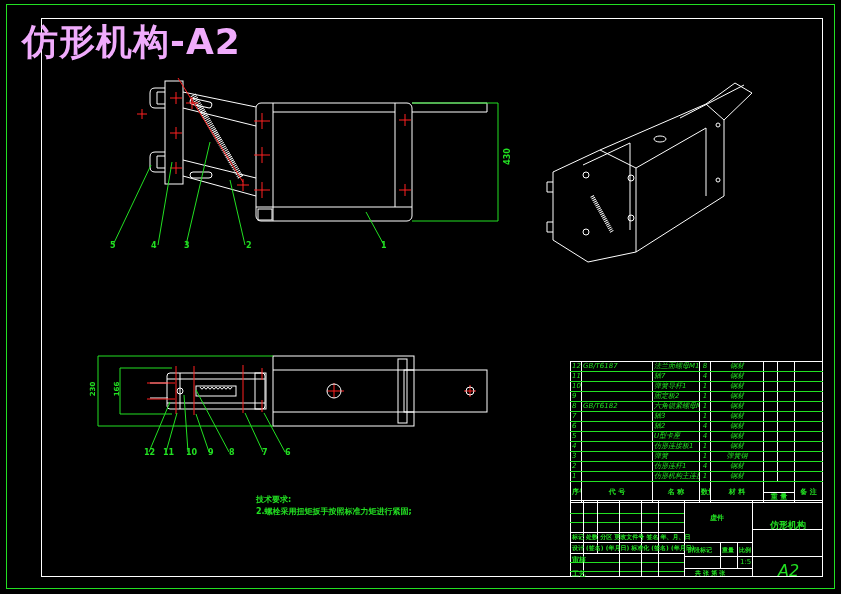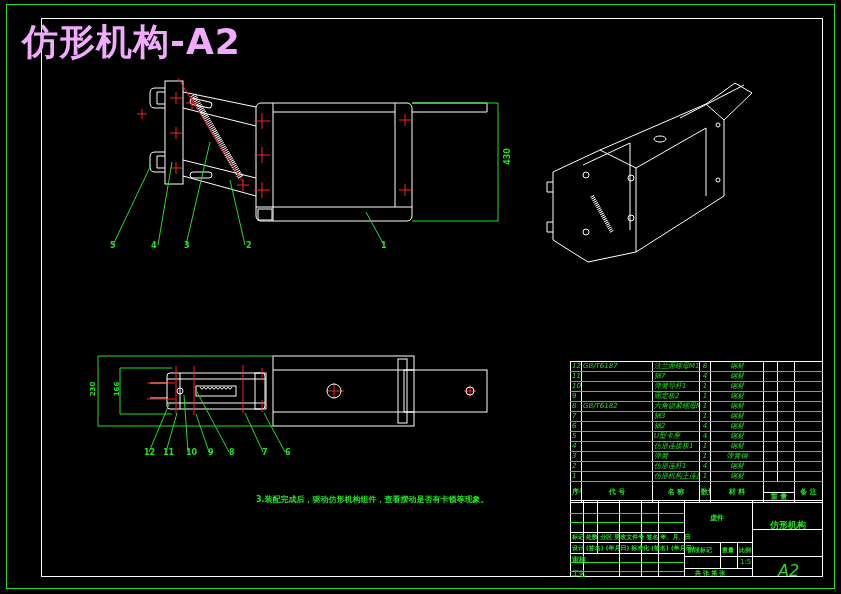--- a/index.html
+++ b/index.html
@@ -170,21 +170,22 @@
 
 <div class="lbl" style="left:144px;top:448px;">12</div>
 <div class="lbl" style="left:163px;top:448px;">11</div>
 <div class="lbl" style="left:186px;top:448px;">10</div>
 <div class="lbl" style="left:208px;top:448px;">9</div>
 <div class="lbl" style="left:229px;top:448px;">8</div>
 <div class="lbl" style="left:262px;top:448px;">7</div>
 <div class="lbl" style="left:285px;top:448px;">6</div>
 
 <div class="abs tech">
-  <div>3.装配完成后，驱动仿形机构组件，查看摆动是否有卡顿等现象。</div>
+  <div>技术要求:</div>
+  <div>2.螺栓采用扭矩扳手按照标准力矩进行紧固;</div>
 </div>
 
 <div class="abs bom">
   <table>
     <colgroup>
         <col style="width:11px">
         <col style="width:71px">
         <col style="width:47px">
         <col style="width:11px">
         <col style="width:53px">

